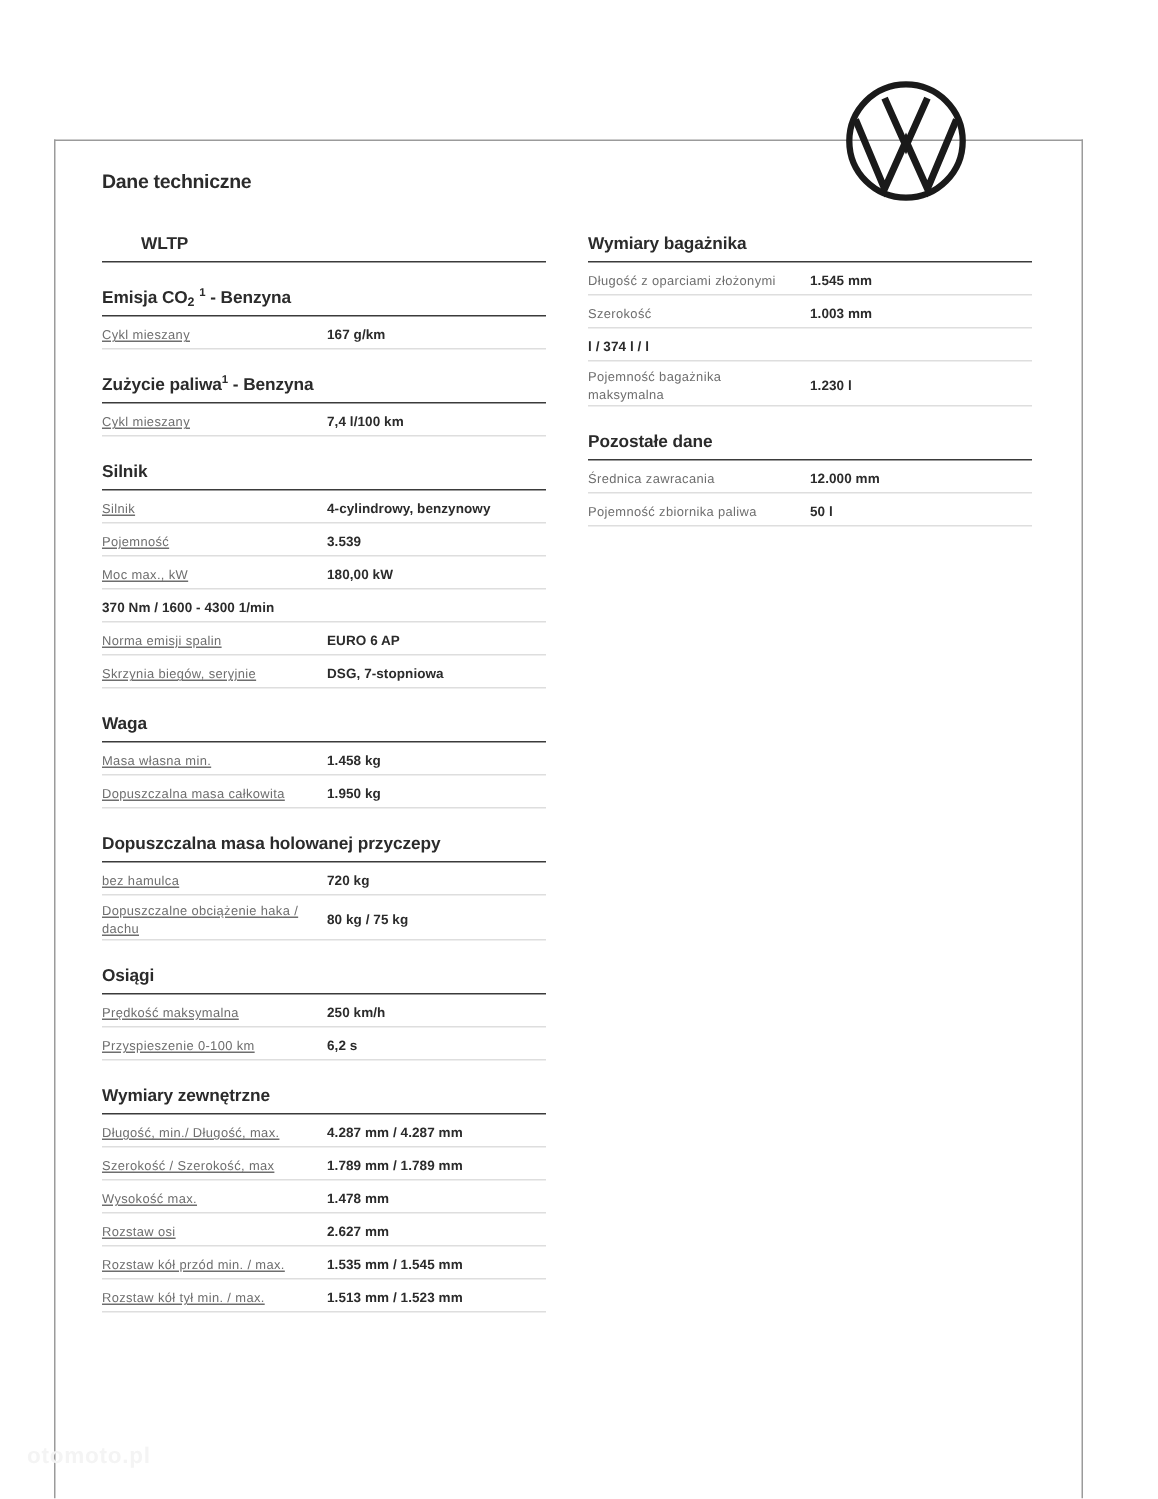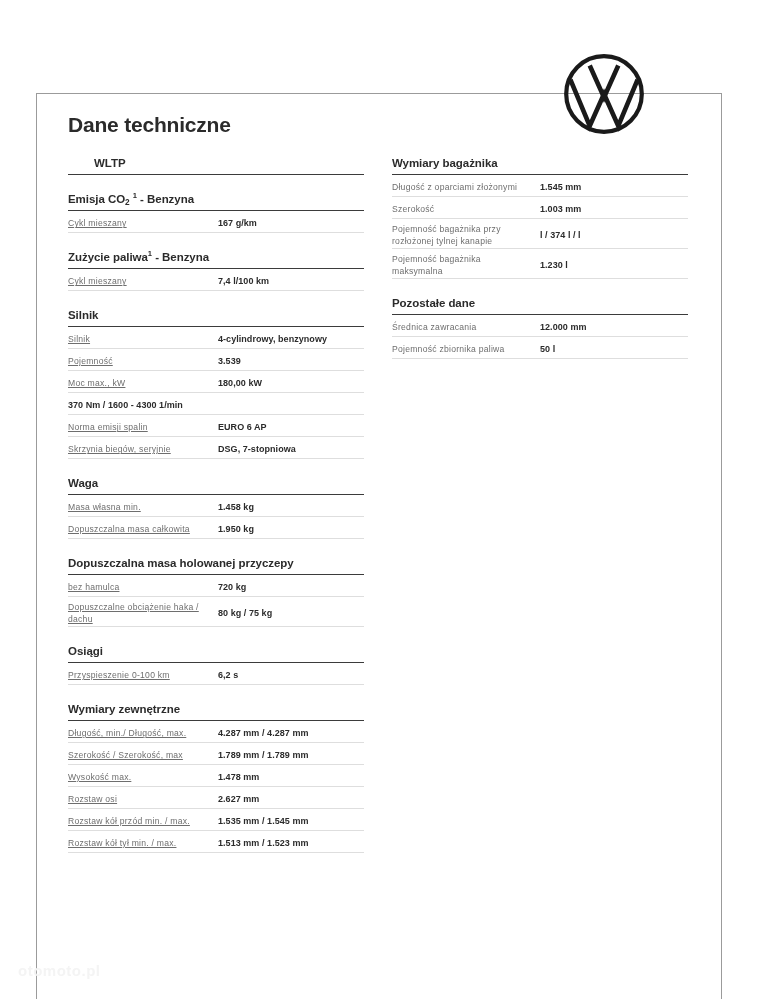--- a/index.html
+++ b/index.html
@@ -41,21 +41,21 @@
     width: 84px;
     height: 84px;
   }
   .logo svg { display: block; width: 84px; height: 84px; }
 
   
   .page-title {
     position: absolute;
     left: 68px;
     top: 113px;
-    font-size: 21px;
+    font-size: 13px;
     font-weight: bold;
     color: #2b2b2b;
     letter-spacing: -0.2px;
   }
 
   
   .col {
     position: absolute;
     top: 157px;
   }
@@ -238,20 +238,24 @@
             <div class="label">Dopuszczalne obciążenie haka / dachu</div>
             <div class="value">80 kg / 75 kg</div>
           </div>
         </div>
       </div>
       <div class="section">
         <div class="section-title">Osiągi</div>
         <div class="section-rule"></div>
         <div class="rows">
           <div class="row">
+            <div class="label">Prędkość maksymalna</div>
+            <div class="value">250 km/h</div>
+          </div>
+          <div class="row">
             <div class="label">Przyspieszenie 0-100 km</div>
             <div class="value">6,2 s</div>
           </div>
         </div>
       </div>
       <div class="section">
         <div class="section-title">Wymiary zewnętrzne</div>
         <div class="section-rule"></div>
         <div class="rows">
           <div class="row">
@@ -288,21 +292,20 @@
         <div class="rows">
           <div class="row">
             <div class="label">Długość z oparciami złożonymi</div>
             <div class="value">1.545 mm</div>
           </div>
           <div class="row">
             <div class="label">Szerokość</div>
             <div class="value">1.003 mm</div>
           </div>
           <div class="row">
-            <div class="label">Pojemność bagażnika przy rozłożonej tylnej kanapie</div>
             <div class="value">l / 374 l / l</div>
           </div>
           <div class="row">
             <div class="label">Pojemność bagażnika maksymalna</div>
             <div class="value">1.230 l</div>
           </div>
         </div>
       </div>
       <div class="section">
         <div class="section-title">Pozostałe dane</div>

